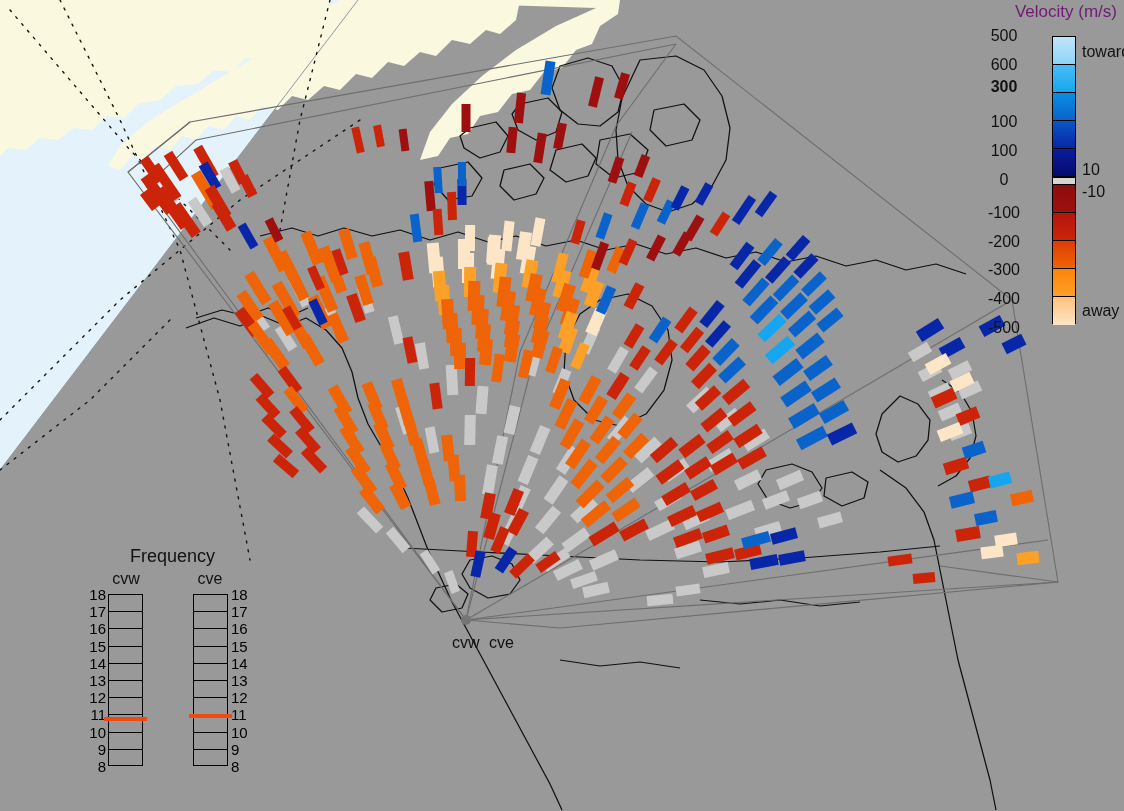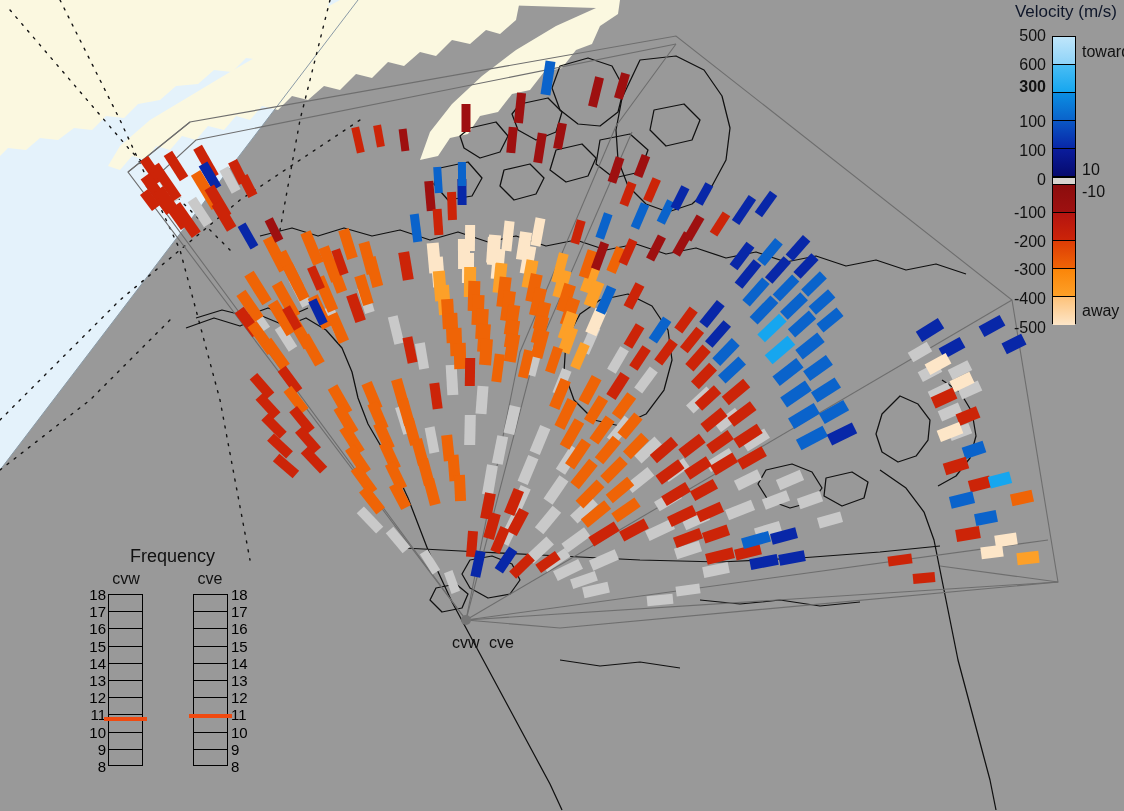--- a/index.html
+++ b/index.html
@@ -17,32 +17,32 @@
     position:absolute;left:7px;top:2px;
     font-size:17px;line-height:19px;color:#111;
     letter-spacing:.2px;white-space:pre;
   }
   #timestamp div{display:block;}
 
   
   #velbar{position:absolute;left:962px;top:0px;width:162px;height:340px;}
   #velbar .title{
     position:absolute;left:0;top:2px;width:155px;text-align:right;
-    font-size:17px;color:#0f172a;
+    font-size:17px;color:#701a75;
   }
   #velbar .bar{
     position:absolute;left:90px;top:36px;width:24px;height:288px;
     border:1.4px solid #000;box-sizing:border-box;
   }
   #velbar .seg{width:100%;box-sizing:border-box;border-bottom:1.2px solid #000;}
   #velbar .seg:last-child{border-bottom:none;}
   #velbar .seg.zero{border-top:1.2px solid #000;border-bottom:1.2px solid #000;}
   #velbar .ticks{position:absolute;left:0px;top:0;width:84px;}
   #velbar .tick{
-    position:absolute;right:0;width:84px;text-align:right;
+    position:absolute;right:0;width:84px;text-align:center;
     font-size:16px;color:#111;line-height:16px;
   }
   #velbar .side{position:absolute;left:120px;font-size:16px;color:#111;line-height:16px;white-space:nowrap;}
 
   
   #freq{position:absolute;left:85px;top:546px;width:175px;height:240px;}
   #freq .ftitle{
     position:absolute;left:0;top:0;width:175px;text-align:center;
     font-size:18px;color:#111;
   }

